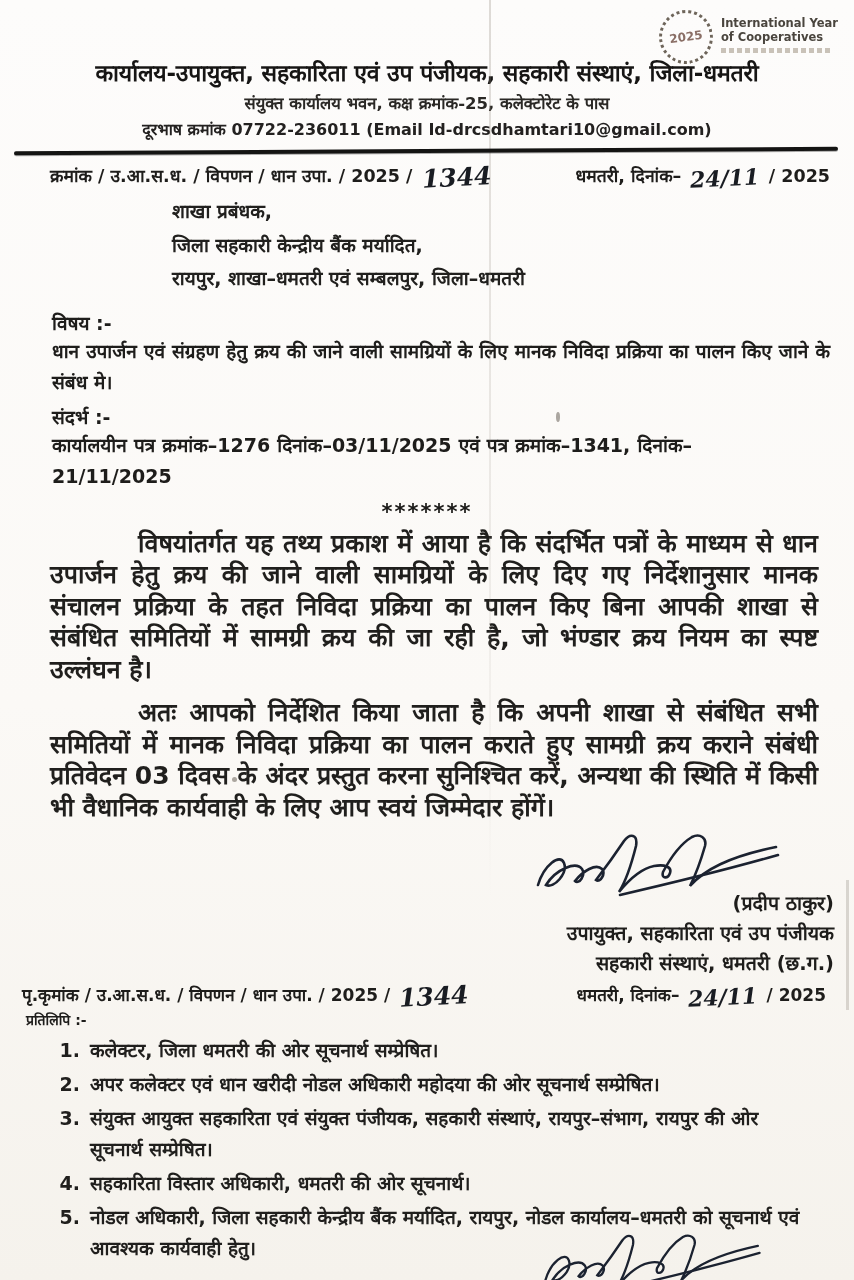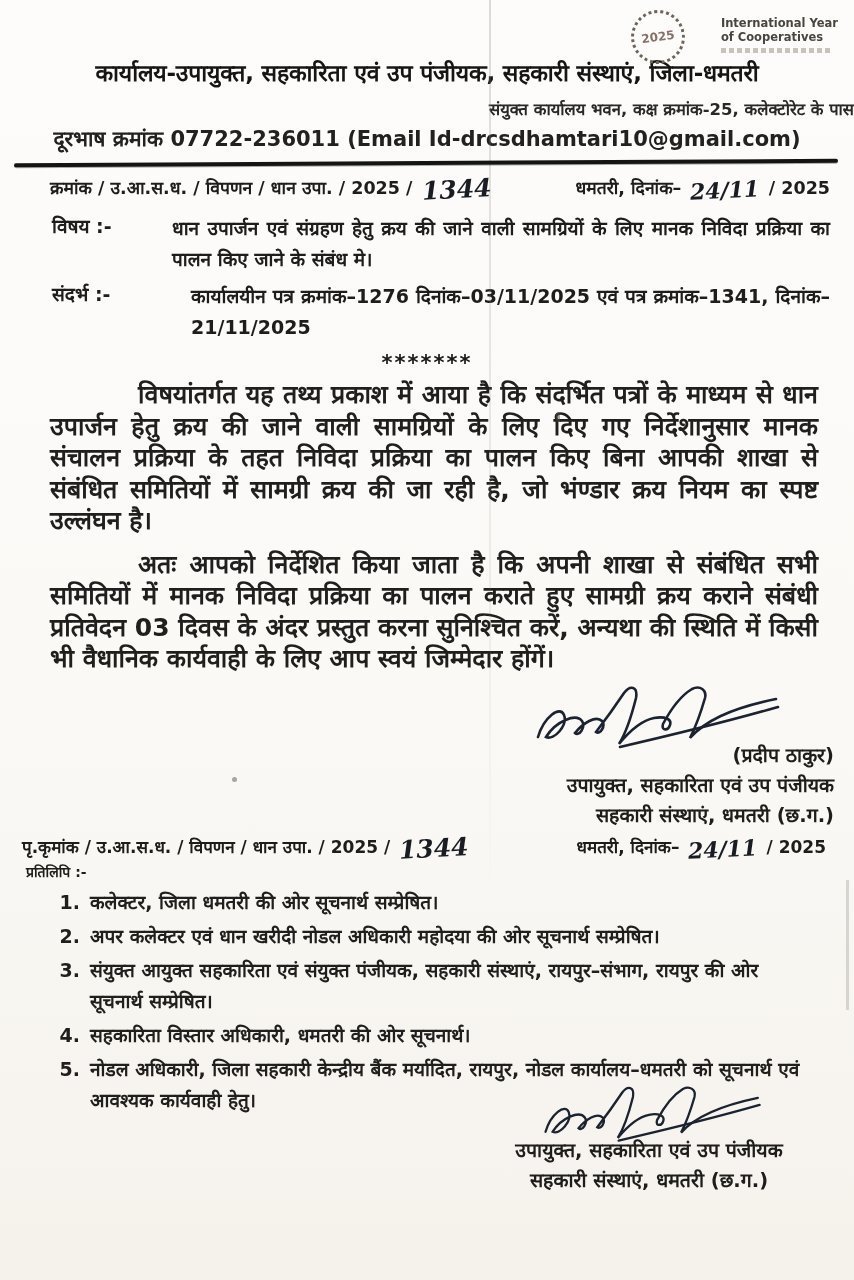--- a/index.html
+++ b/index.html
@@ -22,51 +22,51 @@
     position:absolute;top:880px;left:846px;width:3px;height:130px;
     background:rgba(120,110,100,.25);pointer-events:none;
   }
   
   .logo{position:absolute;top:10px;right:16px;display:flex;gap:8px;align-items:flex-start;}
   .logo-circle{
     width:48px;height:48px;border:3px dotted #6e655a;border-radius:50%;
     display:flex;align-items:center;justify-content:center;
     color:#8a6f66;font-size:12px;font-weight:700;transform:rotate(-8deg);
   }
-  .logo-text{font-size:11.5px;font-weight:700;color:#4a453e;line-height:14px;padding-top:6px;margin-left:28px;}
+  .logo-text{font-size:11.5px;font-weight:700;color:#4a453e;line-height:14px;padding-top:6px;}
   .logo-tagline{
     margin-top:4px;height:5px;width:112px;
     background:repeating-linear-gradient(90deg,#c9c2b8 0 5px,transparent 5px 8px);
   }
   
   .title{
     margin-top:56px;text-align:center;font-weight:700;font-size:23px;
     letter-spacing:-0.2px;white-space:nowrap;color:#161514;
   }
-  .addr{margin-top:9px;text-align:right;font-weight:700;font-size:16.5px;color:#2a2825;}
-  .contact{margin-top:4px;text-align:center;font-weight:700;font-size:21px;color:#232120;}
+  .addr{margin-top:3px;text-align:center;font-weight:700;font-size:16.5px;color:#2a2825;}
+  .contact{margin-top:4px;text-align:center;font-weight:700;font-size:16px;color:#232120;}
   .rule{
     height:4px;background:#141413;margin:9px 16px 0 14px;border-radius:2px;
     transform:rotate(-0.3deg);box-shadow:0 1px 0 rgba(20,20,19,.35);
   }
   
   .refrow{
     display:flex;justify-content:space-between;align-items:flex-start;
     margin:10px 24px 0 50px;font-weight:700;font-size:17.5px;
   }
   .hand{
     font-family:"DejaVu Serif",serif;font-style:italic;font-weight:600;
     font-size:25px;display:inline-block;transform:rotate(-3deg);
     margin:0 3px;color:#191c22;line-height:14px;vertical-align:-4px;
   }
   .hand.small{font-size:22px;}
   .salutation{margin:4px 0 0 50px;font-weight:700;font-size:18.5px;}
   .recipient{margin:8px 0 0 172px;font-size:19px;font-weight:600;line-height:33.5px;color:#21201e;}
   
-  .labelrow{display:flex;margin:14px 24px 0 52px;font-weight:700;}
+  .labelrow{display:flex;margin:14px 24px 0 52px;font-weight:700;flex-direction:column;}
   .labelrow .lbl{width:120px;flex:none;font-size:19px;}
   .labelrow .txt{flex:1;font-size:19px;line-height:31px;text-align:justify;}
   .stars{text-align:center;font-size:21px;font-weight:700;letter-spacing:2px;margin-top:8px;color:#1b1a18;}
   
   .para{
     margin:4px 36px 0 50px;font-size:25px;font-weight:600;line-height:31.5px;
     text-align:justify;text-indent:88px;color:#201f1d;
   }
   
   .sigblock{width:360px;margin:4px 20px 0 auto;text-align:right;}
@@ -116,27 +116,32 @@
       <span>क्रमांक / उ.आ.स.ध. / विपणन / धान उपा. / 2025 /</span>
       <span class="hand">1344</span>
     </div>
     <div>
       <span>धमतरी, दिनांक–</span>
       <span class="hand small">24/11</span>
       <span>/ 2025</span>
     </div>
   </div>
 
+  <div class="recipient">
+    <div>शाखा प्रबंधक,</div>
+    <div>जिला सहकारी केन्द्रीय बैंक मर्यादित,</div>
+    <div>रायपुर, शाखा–धमतरी एवं सम्बलपुर, जिला–धमतरी</div>
+  </div>
 
   <div class="labelrow">
     <div class="lbl">विषय :-</div>
     <div class="txt">धान उपार्जन एवं संग्रहण हेतु क्रय की जाने वाली सामग्रियों के लिए मानक निविदा प्रक्रिया का पालन किए जाने के संबंध मे।</div>
   </div>
 
-  <div class="labelrow" style="margin-top:6px;gap:19px;">
+  <div class="labelrow" style="margin-top:6px;">
     <div class="lbl">संदर्भ :-</div>
     <div class="txt" style="max-width:640px;">कार्यालयीन पत्र क्रमांक–1276 दिनांक–03/11/2025 एवं पत्र क्रमांक–1341, दिनांक–21/11/2025</div>
   </div>
 
   <div class="stars">*******</div>
 
   <p class="para">विषयांतर्गत यह तथ्य प्रकाश में आया है कि संदर्भित पत्रों के माध्यम से धान उपार्जन हेतु क्रय की जाने वाली सामग्रियों के लिए दिए गए निर्देशानुसार मानक संचालन प्रक्रिया के तहत निविदा प्रक्रिया का पालन किए बिना आपकी शाखा से संबंधित समितियों में सामग्री क्रय की जा रही है, जो भंण्डार क्रय नियम का स्पष्ट उल्लंघन है।</p>
   <p class="para" style="margin-top:12px;">अतः आपको निर्देशित किया जाता है कि अपनी शाखा से संबंधित सभी समितियों में मानक निविदा प्रक्रिया का पालन कराते हुए सामग्री क्रय कराने संबंधी प्रतिवेदन 03 दिवस के अंदर प्रस्तुत करना सुनिश्चित करें, अन्यथा की स्थिति में किसी भी वैधानिक कार्यवाही के लिए आप स्वयं जिम्मेदार होंगें।</p>
 
   <div class="sigblock">

